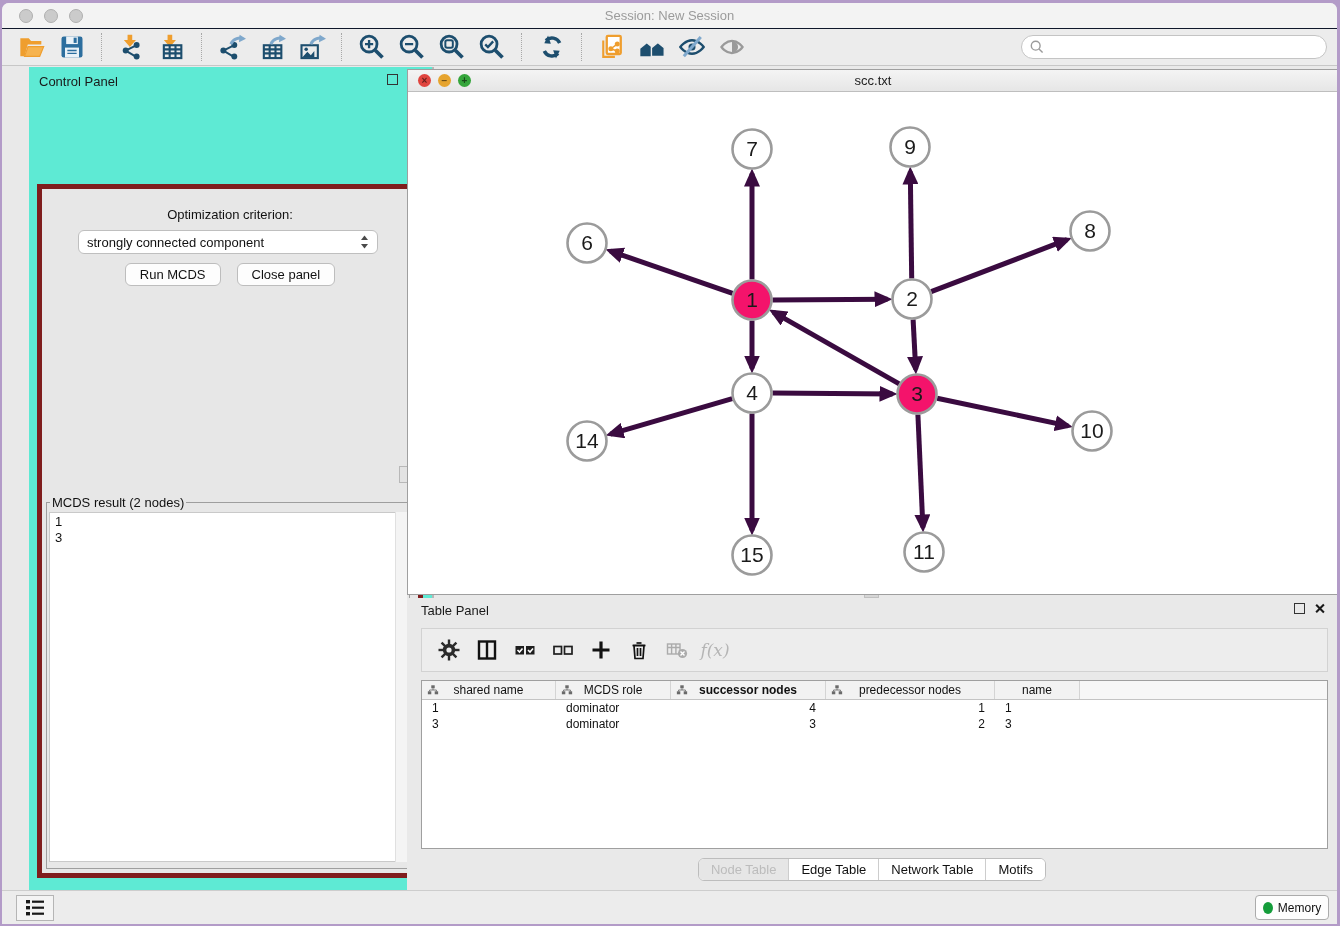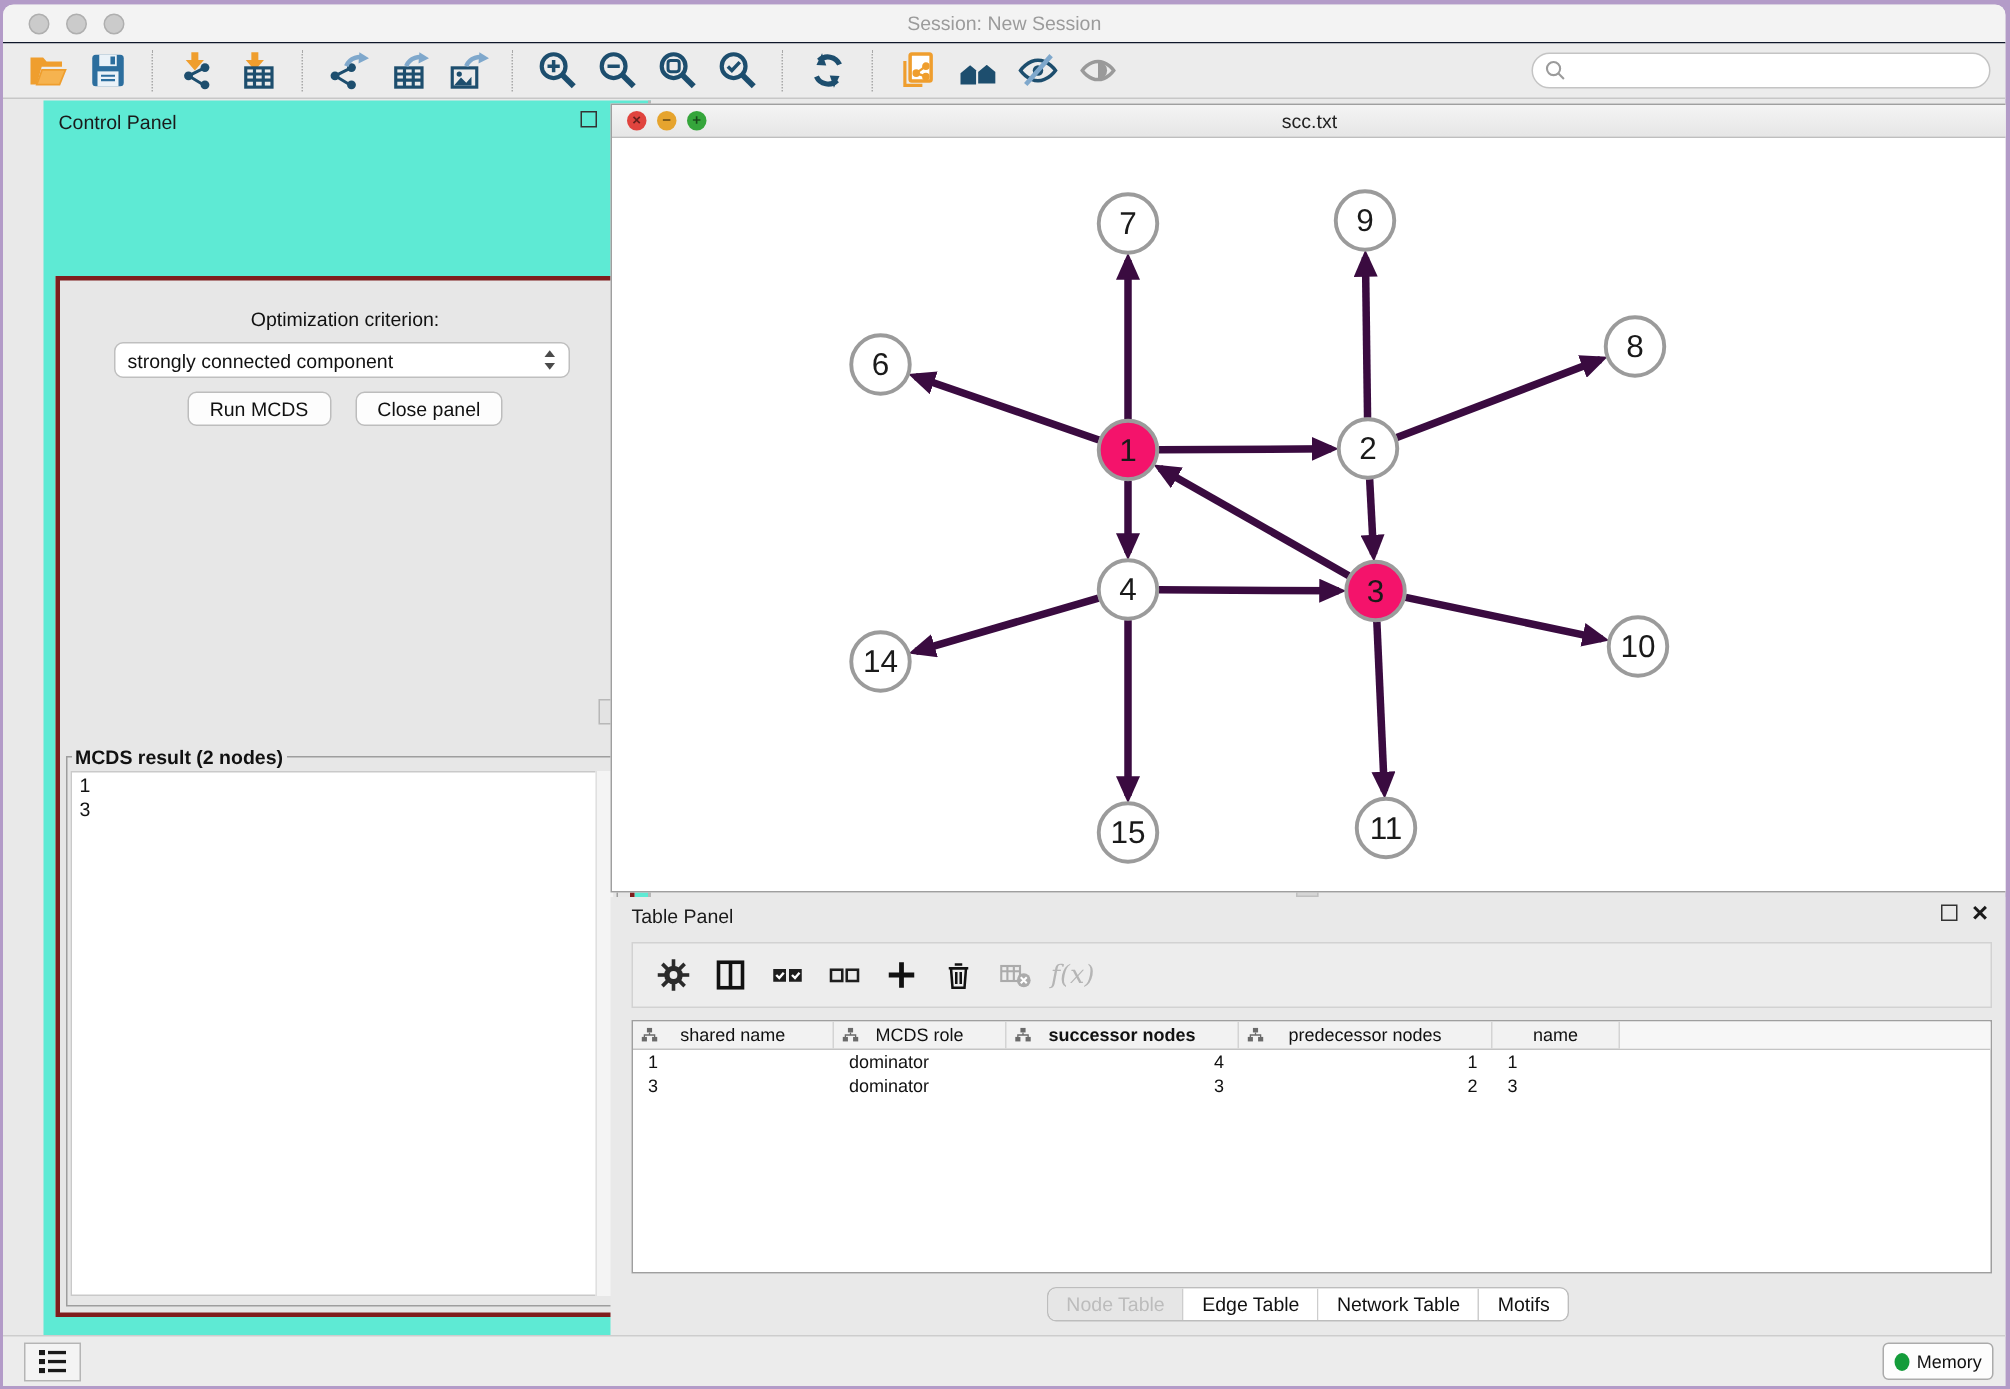--- a/index.html
+++ b/index.html
@@ -25,28 +25,28 @@
   .panel-ctrl{position:absolute;top:7px;display:flex;gap:9px;}
   .float-ico{width:9px;height:9px;border:1.6px solid #333;display:inline-block;}
   .close-x{width:11px;height:11px;position:relative;display:inline-block;}
   .close-x:before,.close-x:after{content:"";position:absolute;left:5px;top:0;width:2.2px;height:11px;background:#1A1A1A;}
   .close-x:before{transform:rotate(45deg);}.close-x:after{transform:rotate(-45deg);}
   .tabrow{display:flex;justify-content:center;}
   .tabgroup{display:flex;border:1px solid #BDBDBD;border-radius:6px;overflow:hidden;background:#fff;}
   .tab{padding:0 12px;height:21px;line-height:21px;font-size:13px;color:#111;background:#fff;border-right:1px solid #CDCDCD;}
   .tab:last-child{border-right:none;}
   .tab.active{background:#E6E6E6;color:#BCBCBC;}
-  .cp-box{position:absolute;left:8px;right:9px;top:117px;bottom:13px;border:3px solid #7f1d1d;background:#E7E7E7;}
+  .cp-box{position:absolute;left:8px;right:9px;top:117px;bottom:13px;border:5px solid #7f1d1d;background:#E7E7E7;}
   .opt-label{position:absolute;left:0;right:0;top:18px;text-align:center;font-size:13px;color:#111;}
   .selectbox{position:absolute;left:36px;right:40px;top:41px;height:22px;background:#fff;border:1px solid #BFBFBF;border-radius:6px;display:flex;align-items:center;font-size:13px;color:#111;padding:0 8px;}
   .selectbox .lbl{flex:1;}
   .btnrow{position:absolute;left:0;right:0;top:74px;display:flex;justify-content:center;gap:16px;}
   .btn{background:#FDFDFD;border:1px solid #BDBDBD;border-radius:6px;height:21px;line-height:21px;padding:0 14px;font-size:13px;color:#111;}
   fieldset.result{position:absolute;left:4px;right:8px;bottom:4px;height:372px;border:1px solid #9E9E9E;margin:0;padding:0;background:#E7E7E7;}
-  fieldset.result legend{font-size:13px;color:#111;margin-left:3px;padding:0 2px;font-weight:bold;}
+  fieldset.result legend{font-size:13px;color:#111;margin-left:3px;padding:0 2px;}
   .result-inner{position:absolute;left:2px;right:2px;top:2px;bottom:2px;background:#fff;border:1px solid #C9C9C9;font-size:13px;color:#111;padding:1px 5px;line-height:16px;white-space:pre;}
   .result-scroll{position:absolute;right:2px;top:2px;bottom:2px;width:11px;background:#F4F4F4;border-left:1px solid #E0E0E0;}
 
   
   .netframe{left:405px;top:66px;width:932px;height:526px;background:#fff;border:1px solid #9F9F9F;box-sizing:border-box;}
   .net-title{height:21px;background:linear-gradient(#F4F4F4,#E6E6E6);border-bottom:1px solid #BEBEBE;position:relative;}
   .net-title .t{width:100%;text-align:center;font-size:13px;line-height:21px;color:#222;}
   .tl{width:13px;height:13px;border-radius:50%;position:absolute;top:4px;display:flex;align-items:center;justify-content:center;font-size:10px;font-weight:bold;color:rgba(0,0,0,.55);}
   .canvas{position:absolute;left:0;top:21px;right:0;bottom:0;}
   .divider-handle{left:397px;top:463px;width:9px;height:15px;background:#E3E3E3;border:1px solid #B8B8B8;}

